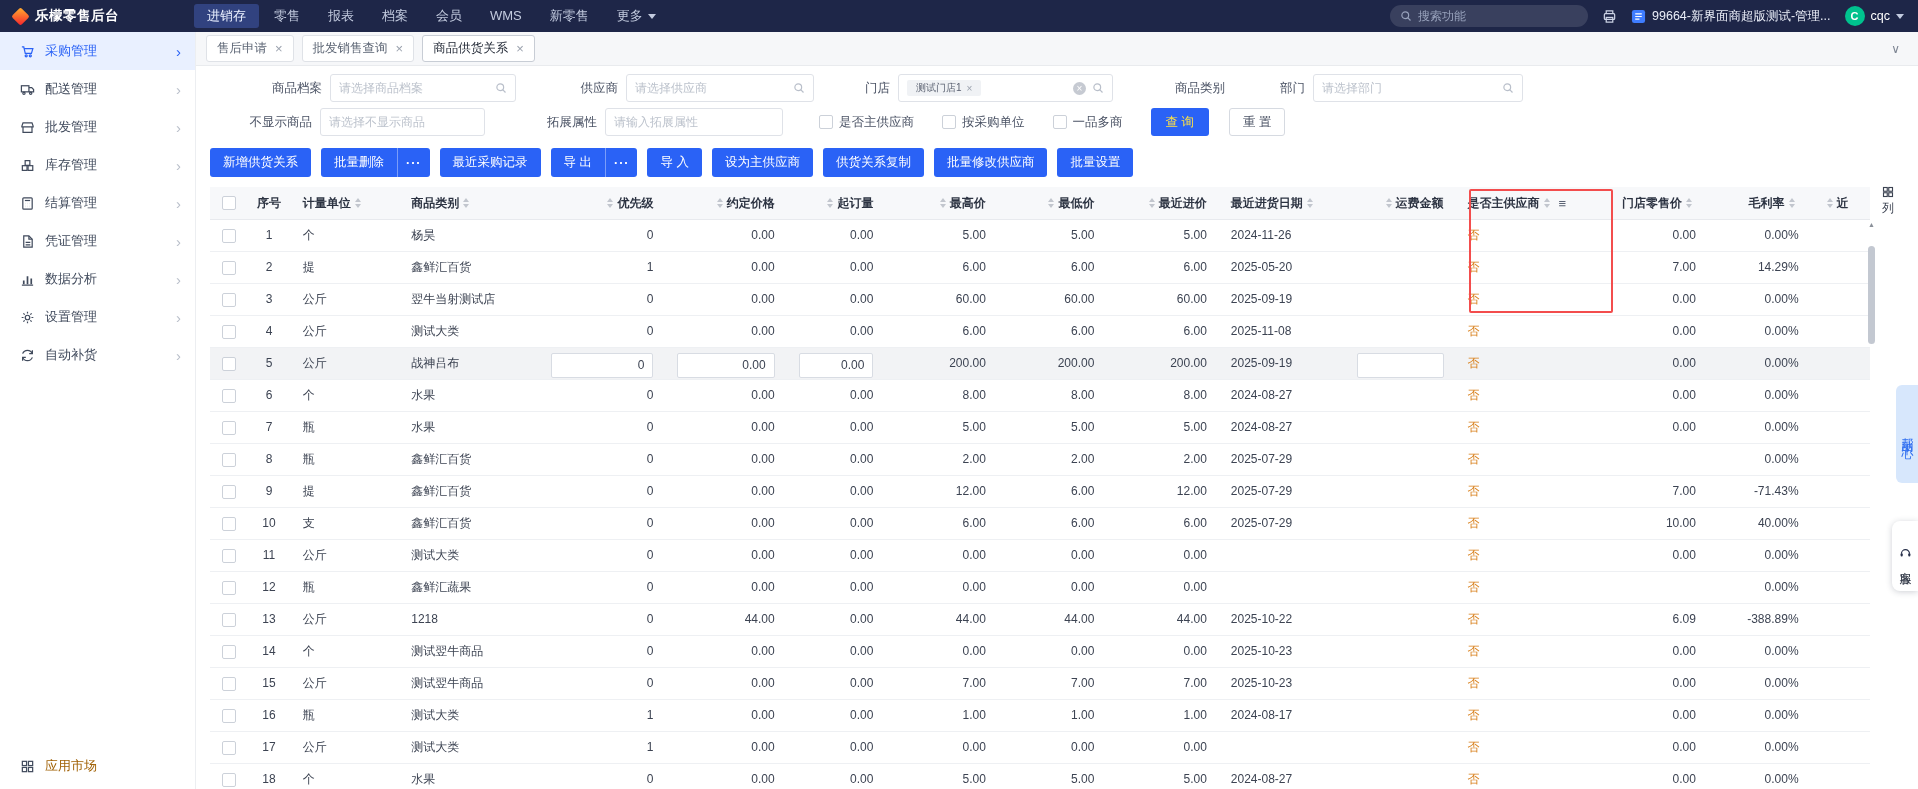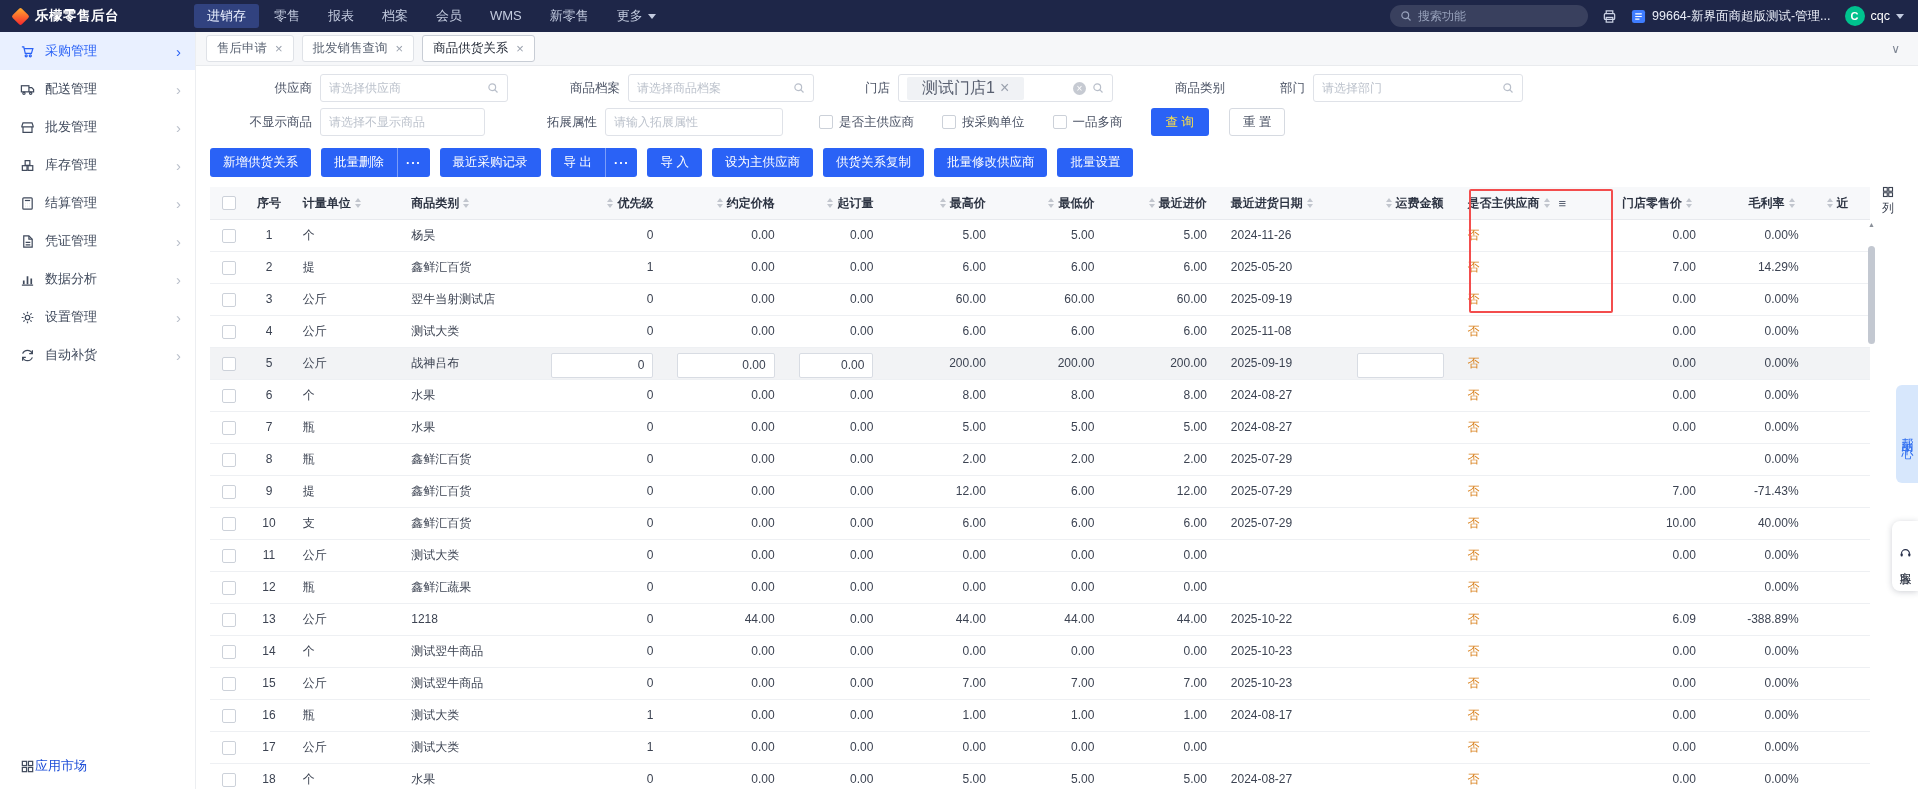--- a/index.html
+++ b/index.html
@@ -26,42 +26,42 @@
 
   
   .sidebar{position:absolute;top:32px;left:0;width:196px;bottom:0;background:#fff;border-right:1px solid #eceef1;box-sizing:border-box;z-index:3}
   .sidebar-home{height:48px;display:flex;align-items:center;padding:0 14px 0 20px;gap:10px;font-size:13.5px;font-weight:bold;color:#1f2633;cursor:pointer}
   .collapse{margin-left:auto;color:#8a93a6;font-size:15px;cursor:pointer}
   .menu-item{height:38px;display:flex;align-items:center;padding:0 14px 0 20px;gap:10px;font-size:13px;color:#404a5c;cursor:pointer}
   .menu-item .chev{margin-left:auto;color:#b9bfca;font-size:15px;line-height:1}
   .menu-item.active{background:#e9f0ff;color:#2a62f6}
   .menu-item.active .chev{color:#2a62f6}
   .menu-item .micon,.sidebar-home .micon{color:inherit}
-  .sidebar-footer{position:absolute;bottom:6px;left:0;right:0;height:34px;display:flex;align-items:center;padding:0 20px;font-size:13px;color:#1d4ed8;cursor:pointer}
+  .sidebar-footer{position:absolute;bottom:6px;left:0;right:0;height:34px;display:flex;align-items:center;padding:0 20px;gap:10px;font-size:13px;color:#a16207;cursor:pointer}
 
   
   .main{position:absolute;left:196px;top:32px;right:0;bottom:0;background:#fff}
   .tabbar{height:34px;background:#f6f7f9;border-bottom:1px solid #e9ebee;display:flex;align-items:center;padding:0 10px;box-sizing:border-box}
   .tabs{display:flex;align-items:center;gap:8px}
   .tab{height:25px;display:flex;align-items:center;gap:8px;padding:0 10px;background:#fff;border:1px solid #dfe2e7;border-radius:3px;font-size:12.5px;color:#5d6675;cursor:pointer;white-space:nowrap}
   .tab.active{color:#1f2633;border-color:#c8cdd5}
   .tab .x{color:#9aa1ad;font-size:13px;line-height:1}
   .tab-caret{margin-left:auto;color:#7d8593;font-size:12px;padding:0 8px;cursor:pointer}
 
   .content{padding:8px 0 0 14px;height:calc(100% - 34px);box-sizing:border-box;overflow:hidden;position:relative}
 
   
   .f-row{display:flex;align-items:center;height:28px;margin-bottom:6px}
   .f-group{display:flex;align-items:center}
   .f-label{text-align:right;color:#4a5264;font-size:12.5px;padding-right:8px;box-sizing:border-box;white-space:nowrap}
   .f-input{height:28px;border:1px solid #dfe2e8;border-radius:3px;display:flex;align-items:center;padding:0 8px;gap:6px;box-sizing:border-box;background:#fff;cursor:text}
   .placeholder{color:#bcc2cc;flex:1;overflow:hidden;white-space:nowrap}
   .flex1{flex:1}
   .search-ic{color:#b9bfca;flex:none}
-  .tag{background:#f0f2f5;border-radius:2px;padding:1px 15px;display:flex;align-items:center;gap:5px;color:#596070;font-size:16px;white-space:nowrap}
+  .tag{background:#f0f2f5;border-radius:2px;padding:1px 9px;display:flex;align-items:center;gap:5px;color:#596070;font-size:10px;white-space:nowrap}
   .tag-x{color:#9aa1ad;cursor:pointer}
   .clear-ic{width:13px;height:13px;border-radius:50%;background:#c6cad2;color:#fff;font-size:10px;line-height:13px;text-align:center;cursor:pointer;flex:none}
   .checkbox{width:14px;height:14px;border:1px solid #ccd1d9;border-radius:2px;background:#fff;box-sizing:border-box;flex:none;cursor:pointer}
   .cb-group{display:flex;align-items:center;gap:6px;margin-left:28px;color:#4a5264;font-size:12.5px;cursor:pointer;white-space:nowrap}
   .btn-primary{height:28px;padding:0 15px;background:#2a62f6;color:#fde047;border:none;border-radius:3px;font-size:12.5px;margin-left:28px;cursor:pointer;font-family:inherit}
   .btn-plain{height:28px;padding:0 13px;border:1px solid #d6dae1;border-radius:3px;color:#4a5264;background:#fff;font-size:12.5px;margin-left:20px;cursor:pointer;font-family:inherit}
 
   
   .toolbar{display:flex;align-items:center;gap:10px;margin:12px 0 10px}
   .tbtn{height:29px;background:#2a62f6;color:#fff;border-radius:3px;display:flex;align-items:stretch;font-size:12.5px;cursor:pointer;white-space:nowrap}
@@ -271,34 +271,34 @@
         <div class="tab active">
           <span>商品供货关系</span>
           <span class="x">×</span>
         </div>
       </div>
     <span class="tab-caret">∨</span>
   </div>
 
   <div class="content">
     <div class="f-row" id="frow1">
+        <div class="f-group" style="margin-left:24px">
+          <span class="f-label" style="width:96px">商品档案</span>
+          <div class="f-input" style="width:186px">
+            <span class="placeholder">请选择商品档案</span>
+            <svg class="search-ic" width="12" height="12" viewBox="0 0 16 16" fill="none" stroke="currentColor" stroke-width="1.6">
+              <circle cx="7" cy="7" r="4.5"></circle>
+              <path d="M10.6 10.6 14 14"></path>
+            </svg>
+          </div>
+        </div>
         <div class="f-group">
           <span class="f-label" style="width:110px">供应商</span>
           <div class="f-input" style="width:188px">
             <span class="placeholder">请选择供应商</span>
-            <svg class="search-ic" width="12" height="12" viewBox="0 0 16 16" fill="none" stroke="currentColor" stroke-width="1.6">
-              <circle cx="7" cy="7" r="4.5"></circle>
-              <path d="M10.6 10.6 14 14"></path>
-            </svg>
-          </div>
-        </div>
-        <div class="f-group" style="margin-left:24px">
-          <span class="f-label" style="width:96px">商品档案</span>
-          <div class="f-input" style="width:186px">
-            <span class="placeholder">请选择商品档案</span>
             <svg class="search-ic" width="12" height="12" viewBox="0 0 16 16" fill="none" stroke="currentColor" stroke-width="1.6">
               <circle cx="7" cy="7" r="4.5"></circle>
               <path d="M10.6 10.6 14 14"></path>
             </svg>
           </div>
         </div>
         <div class="f-group" style="margin-left:24px">
           <span class="f-label" style="width:60px">门店</span>
           <div class="f-input" style="width:215px">
             <span class="tag">测试门店1<span class="tag-x">×</span></span>

